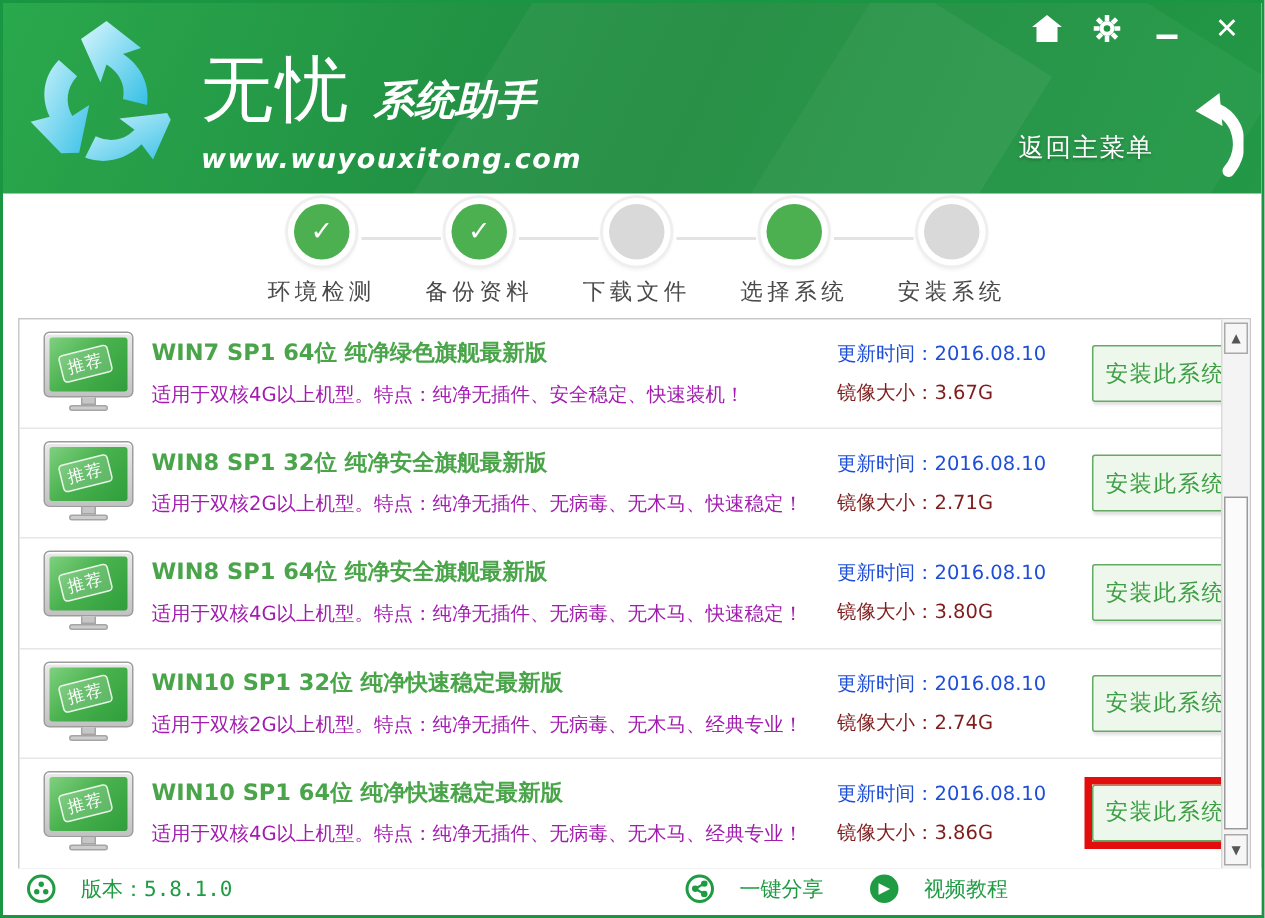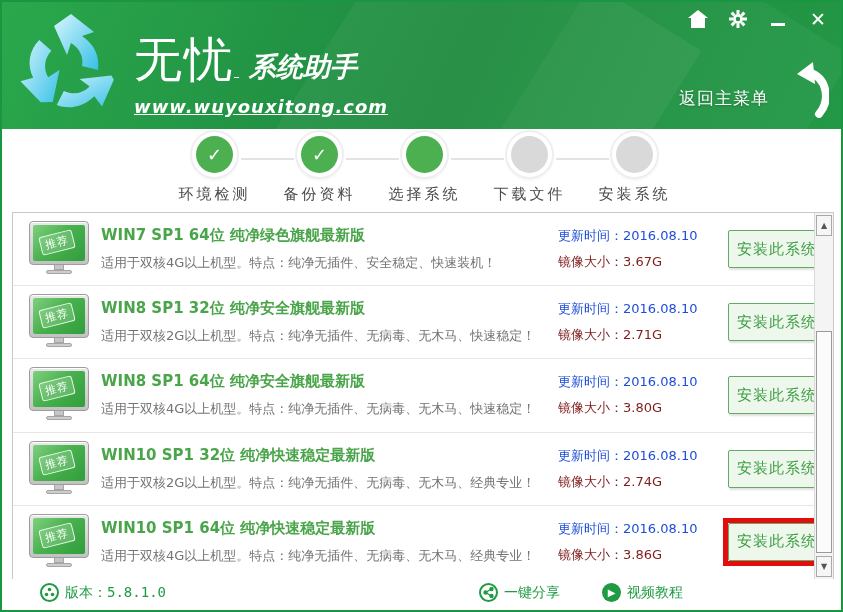--- a/index.html
+++ b/index.html
@@ -9,21 +9,21 @@
 
   
   .header { position:absolute; left:0; top:0; right:0; height:127px;
     background:linear-gradient(115deg,#2aa84c 0%,#219143 38%,#1d8c3e 55%,#239846 100%);
     overflow:hidden; }
   .header::before { content:""; position:absolute; left:38%; top:-60px; width:320px; height:320px;
     background:rgba(255,255,255,0.05); transform:rotate(32deg); }
   .header::after { content:""; position:absolute; left:62%; top:-40px; width:260px; height:340px;
     background:rgba(255,255,255,0.04); transform:rotate(32deg); }
   .logo { position:absolute; left:14px; top:4px; width:110px; height:118px; z-index:2; }
-  .brand { position:absolute; left:132px; top:26px; color:#fff; z-index:2;text-decoration:underline; }
+  .brand { position:absolute; left:132px; top:26px; color:#fff; z-index:2; }
   .brand-title { font-size:48px; font-weight:400; letter-spacing:2px; display:inline-block; vertical-align:baseline; }
   .brand-script { font-family:"DejaVu Serif","Liberation Serif",serif; font-style:italic;
     font-weight:bold; font-size:27px; display:inline-block; margin-left:10px; vertical-align:baseline; }
   .brand-url { font-size:18px; font-weight:bold; font-style:italic; margin-top:4px; letter-spacing:1px; }
   .win-controls { position:absolute; right:10px; top:6px; display:flex; gap:14px; z-index:3; }
   .win-btn { width:26px; height:22px; display:flex; align-items:center; justify-content:center;
     color:#fff; cursor:pointer; }
   .win-btn svg { display:block; }
   .minimize-glyph { width:14px; height:3px; background:#fff; margin-top:10px; }
   .close-glyph { font-size:19px; font-weight:bold; line-height:1; }
@@ -57,21 +57,21 @@
     background:linear-gradient(180deg,#e9e9e9,#c2c2c2); padding:3px; box-shadow:inset 0 1px 0 #fff; }
   .mon-screen { position:relative; width:100%; height:100%; border-radius:2px; overflow:hidden;
     background:linear-gradient(135deg,#7fd07f 0%,#49b24e 45%,#2f9e3c 100%); }
   .mon-badge { position:absolute; left:7px; top:8px; transform:rotate(-14deg);
     background:rgba(255,255,255,0.18); border:1px solid rgba(255,255,255,0.85); border-radius:3px;
     color:#fff; font-size:11px; padding:1px 4px; letter-spacing:1px; }
   .mon-neck { width:10px; height:5px; background:#c6c6c6; margin:0 auto; border:1px solid #a5a5a5; border-top:none; }
   .mon-base { width:26px; height:4px; background:#cdcdcd; border:1px solid #a5a5a5; border-radius:2px; margin:0 auto; }
 
   .row-title { position:absolute; left:88px; top:13px; font-size:15px; font-weight:bold; color:#4aa54a; }
-  .row-desc  { position:absolute; left:88px; top:41px; font-size:13px; color:#737373; }
+  .row-desc  { position:absolute; left:88px; top:41px; font-size:13px; color:#a21caf; }
   .row-meta-updated { position:absolute; left:545px; top:14px; font-size:13px; color:#1d4ed8; }
   .row-meta-size    { position:absolute; left:545px; top:40px; font-size:13px; color:#7f1d1d; }
 
   .install-wrap { position:absolute; left:715px; top:17px; }
   .install-btn { display:block; width:98px; height:38px; background:#eef7ec; border:1px solid #64a964;
     border-radius:2px; color:#3d9e44; font-size:15px; letter-spacing:1px; cursor:pointer;
     box-shadow:1px 2px 2px rgba(0,0,0,0.12); font-family:inherit; }
   .install-wrap--highlight { outline:5px solid #e40d0d; outline-offset:0; }
 
   
@@ -80,22 +80,22 @@
   .scroll-btn { position:absolute; left:1px; right:1px; height:21px; background:#f6f6f6;
     border:1px solid #a9a9a9; color:#555; font-size:8px; display:flex; align-items:center;
     justify-content:center; cursor:pointer; }
   .scroll-btn--up { top:2px; }
   .scroll-btn--down { bottom:2px; }
   .scroll-thumb { position:absolute; left:1px; right:1px; top:118px; height:222px;
     background:#fbfbfb; border:1px solid #9a9a9a; cursor:grab; }
 
   
   .footer { position:absolute; left:0; right:0; bottom:0; height:31px; background:#fff; }
-  .footer-item { position:absolute; top:4px; display:flex; align-items:center; gap:6px;
-    color:#1f9b43; font-size:14px; cursor:pointer;margin-left:22px; }
+  .footer-item { position:absolute; top:4px; display:flex; align-items:center; gap:17px;
+    color:#1f9b43; font-size:14px; cursor:pointer; }
   .footer-version { left:16px; font-family:"DejaVu Sans Mono","Liberation Mono",monospace; font-size:14px; }
   .footer-share { left:455px; }
   .footer-video { left:578px; }
   .circle-icon { width:19px; height:19px; border-radius:50%; display:flex; align-items:center; justify-content:center; }
   .circle-icon--outline { border:2px solid #1f9b43; }
   .circle-icon--filled { background:#1f9b43; color:#fff; font-size:10px; }
 </style>
 </head>
 <body>
 
@@ -164,27 +164,27 @@
 
   <div class="steps">
     <div class="step step--done">
       <div class="dot">✓</div>
       <div class="step-label">环境检测</div>
     </div>
     <div class="step step--done">
       <div class="dot">✓</div>
       <div class="step-label">备份资料</div>
     </div>
+    <div class="step step--pending">
+      <div class="dot"></div>
+      <div class="step-label">下载文件</div>
+    </div>
     <div class="step step--current">
       <div class="dot"></div>
       <div class="step-label">选择系统</div>
-    </div>
-    <div class="step step--pending">
-      <div class="dot"></div>
-      <div class="step-label">下载文件</div>
     </div>
     <div class="step step--pending">
       <div class="dot"></div>
       <div class="step-label">安装系统</div>
     </div>
   </div>
 
   <div class="list">
     <div class="rows">
 

